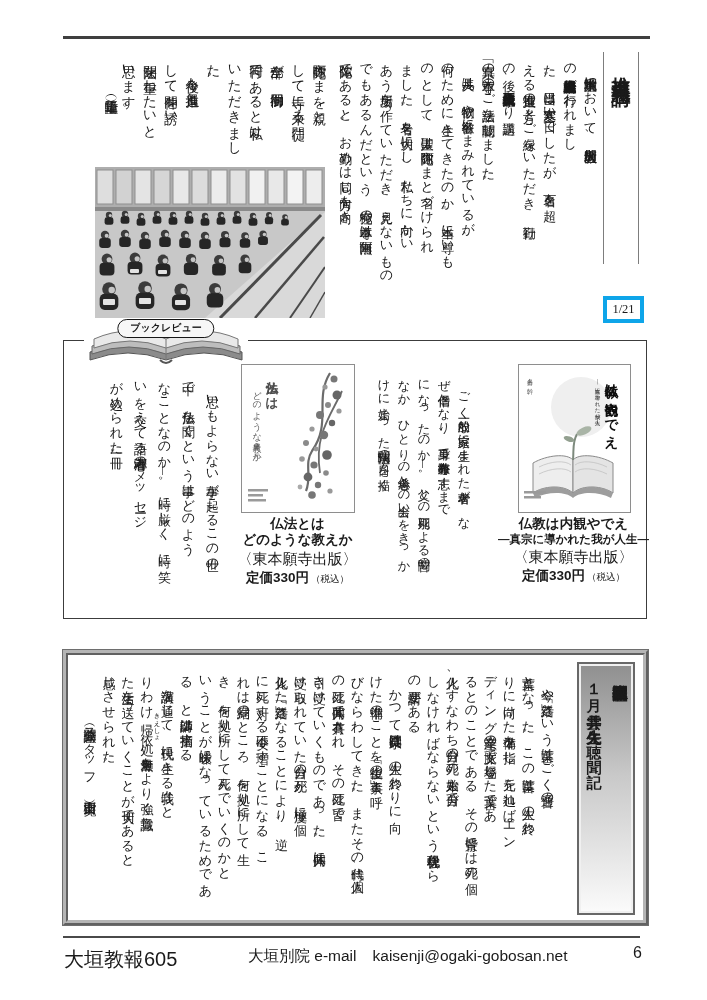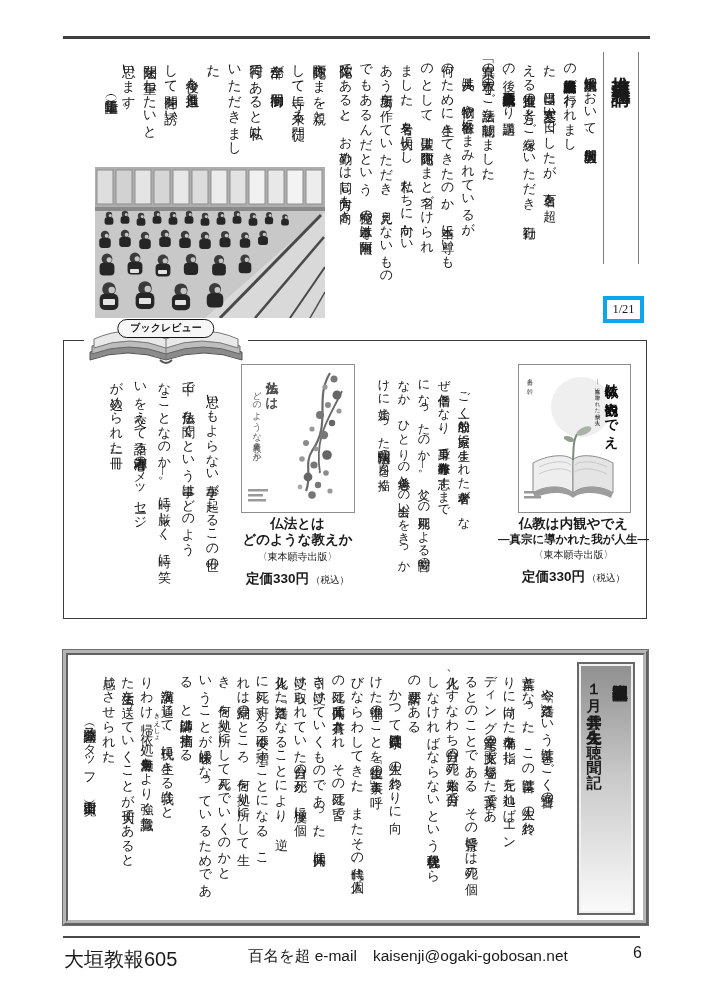--- a/index.html
+++ b/index.html
@@ -40,23 +40,23 @@
   .cover-title{position:absolute;}
   .ct-big{display:block;font-size:12.5px;font-weight:700;color:#4e4e4e;letter-spacing:1px;}
   .ct-small{display:block;font-size:9px;color:#5e5e5e;padding-top:14px;}
   .ct-callig{display:block;font-size:13.5px;font-weight:800;color:#0e0e0e;letter-spacing:1px;}
   .ct-sub{display:block;font-size:5.5px;color:#3c3c3c;padding-top:6px;}
   .cover-author{position:absolute;font-size:6.5px;color:#5a5a5a;letter-spacing:1px;}
   .caption{position:absolute;top:175px;width:195px;text-align:center;}
   .cap-t1{font-weight:700;font-size:13.5px;line-height:16px;}
   .cap-t1b{font-weight:700;font-size:13.5px;line-height:16px;}
   .cap-t2{font-weight:700;font-size:11.5px;line-height:14px;}
-  .cap-pub{font-size:10px;margin-top:2px;}
+  .cap-pub{font-size:15px;margin-top:2px;}
   .cap-author{font-weight:700;font-size:13.5px;margin-top:11px;}
-  .cap-price{font-weight:700;font-size:13.5px;margin-top:6px;}
+  .cap-price{font-weight:700;font-size:13.5px;margin-top:0;}
   .cap-note{font-weight:400;font-size:9.5px;margin-left:2px;}
   .caption>div{font-family:"Liberation Sans","DejaVu Sans",sans-serif;}
 
   
   .bottom-box{left:63px;top:650px;width:585px;height:275px;border:5px ridge #b5b5b5;
       outline:1px solid #6e6e6e;box-sizing:border-box;}
   .b-title-box{right:8px;top:7px;width:58px;height:253px;
       background:linear-gradient(to bottom,#8f8f8f 0%,#c9c9c9 45%,#fbfbfb 100%);
       border:2px solid #686868;box-shadow:inset 0 0 0 2px #f0f0f0;box-sizing:border-box;
       font-weight:700;font-size:15px;line-height:26px;padding:9px 0 0 0;text-align:left;}
@@ -320,16 +320,16 @@
 る、と講師は指摘する。
 　講演を通じて、現代に生きる我々はと
 りわけ</span><ruby><span>帰依処</span><rt>きえしょ</rt></ruby><span>、無量寿をより強く意識し</span><span>
 た生活を送っていくことが大切であると
 感じさせられた。
 　　　　（公開講座スタッフ　栗田寛樹）</span></div>
   </div>
 
   <div class="abs footer-rule"></div>
   <span class="abs f-left gothic">大垣教報605</span>
-  <span class="abs f-center gothic"><span>百名を超 e-mail</span><span class="gap"></span><span>kaisenji@ogaki-gobosan.net</span></span>
+  <span class="abs f-center gothic"><span>大垣別院 e-mail</span><span class="gap"></span><span>kaisenji@ogaki-gobosan.net</span></span>
   <span class="abs f-page gothic">6</span>
 
 </div>
 
 </body></html>

